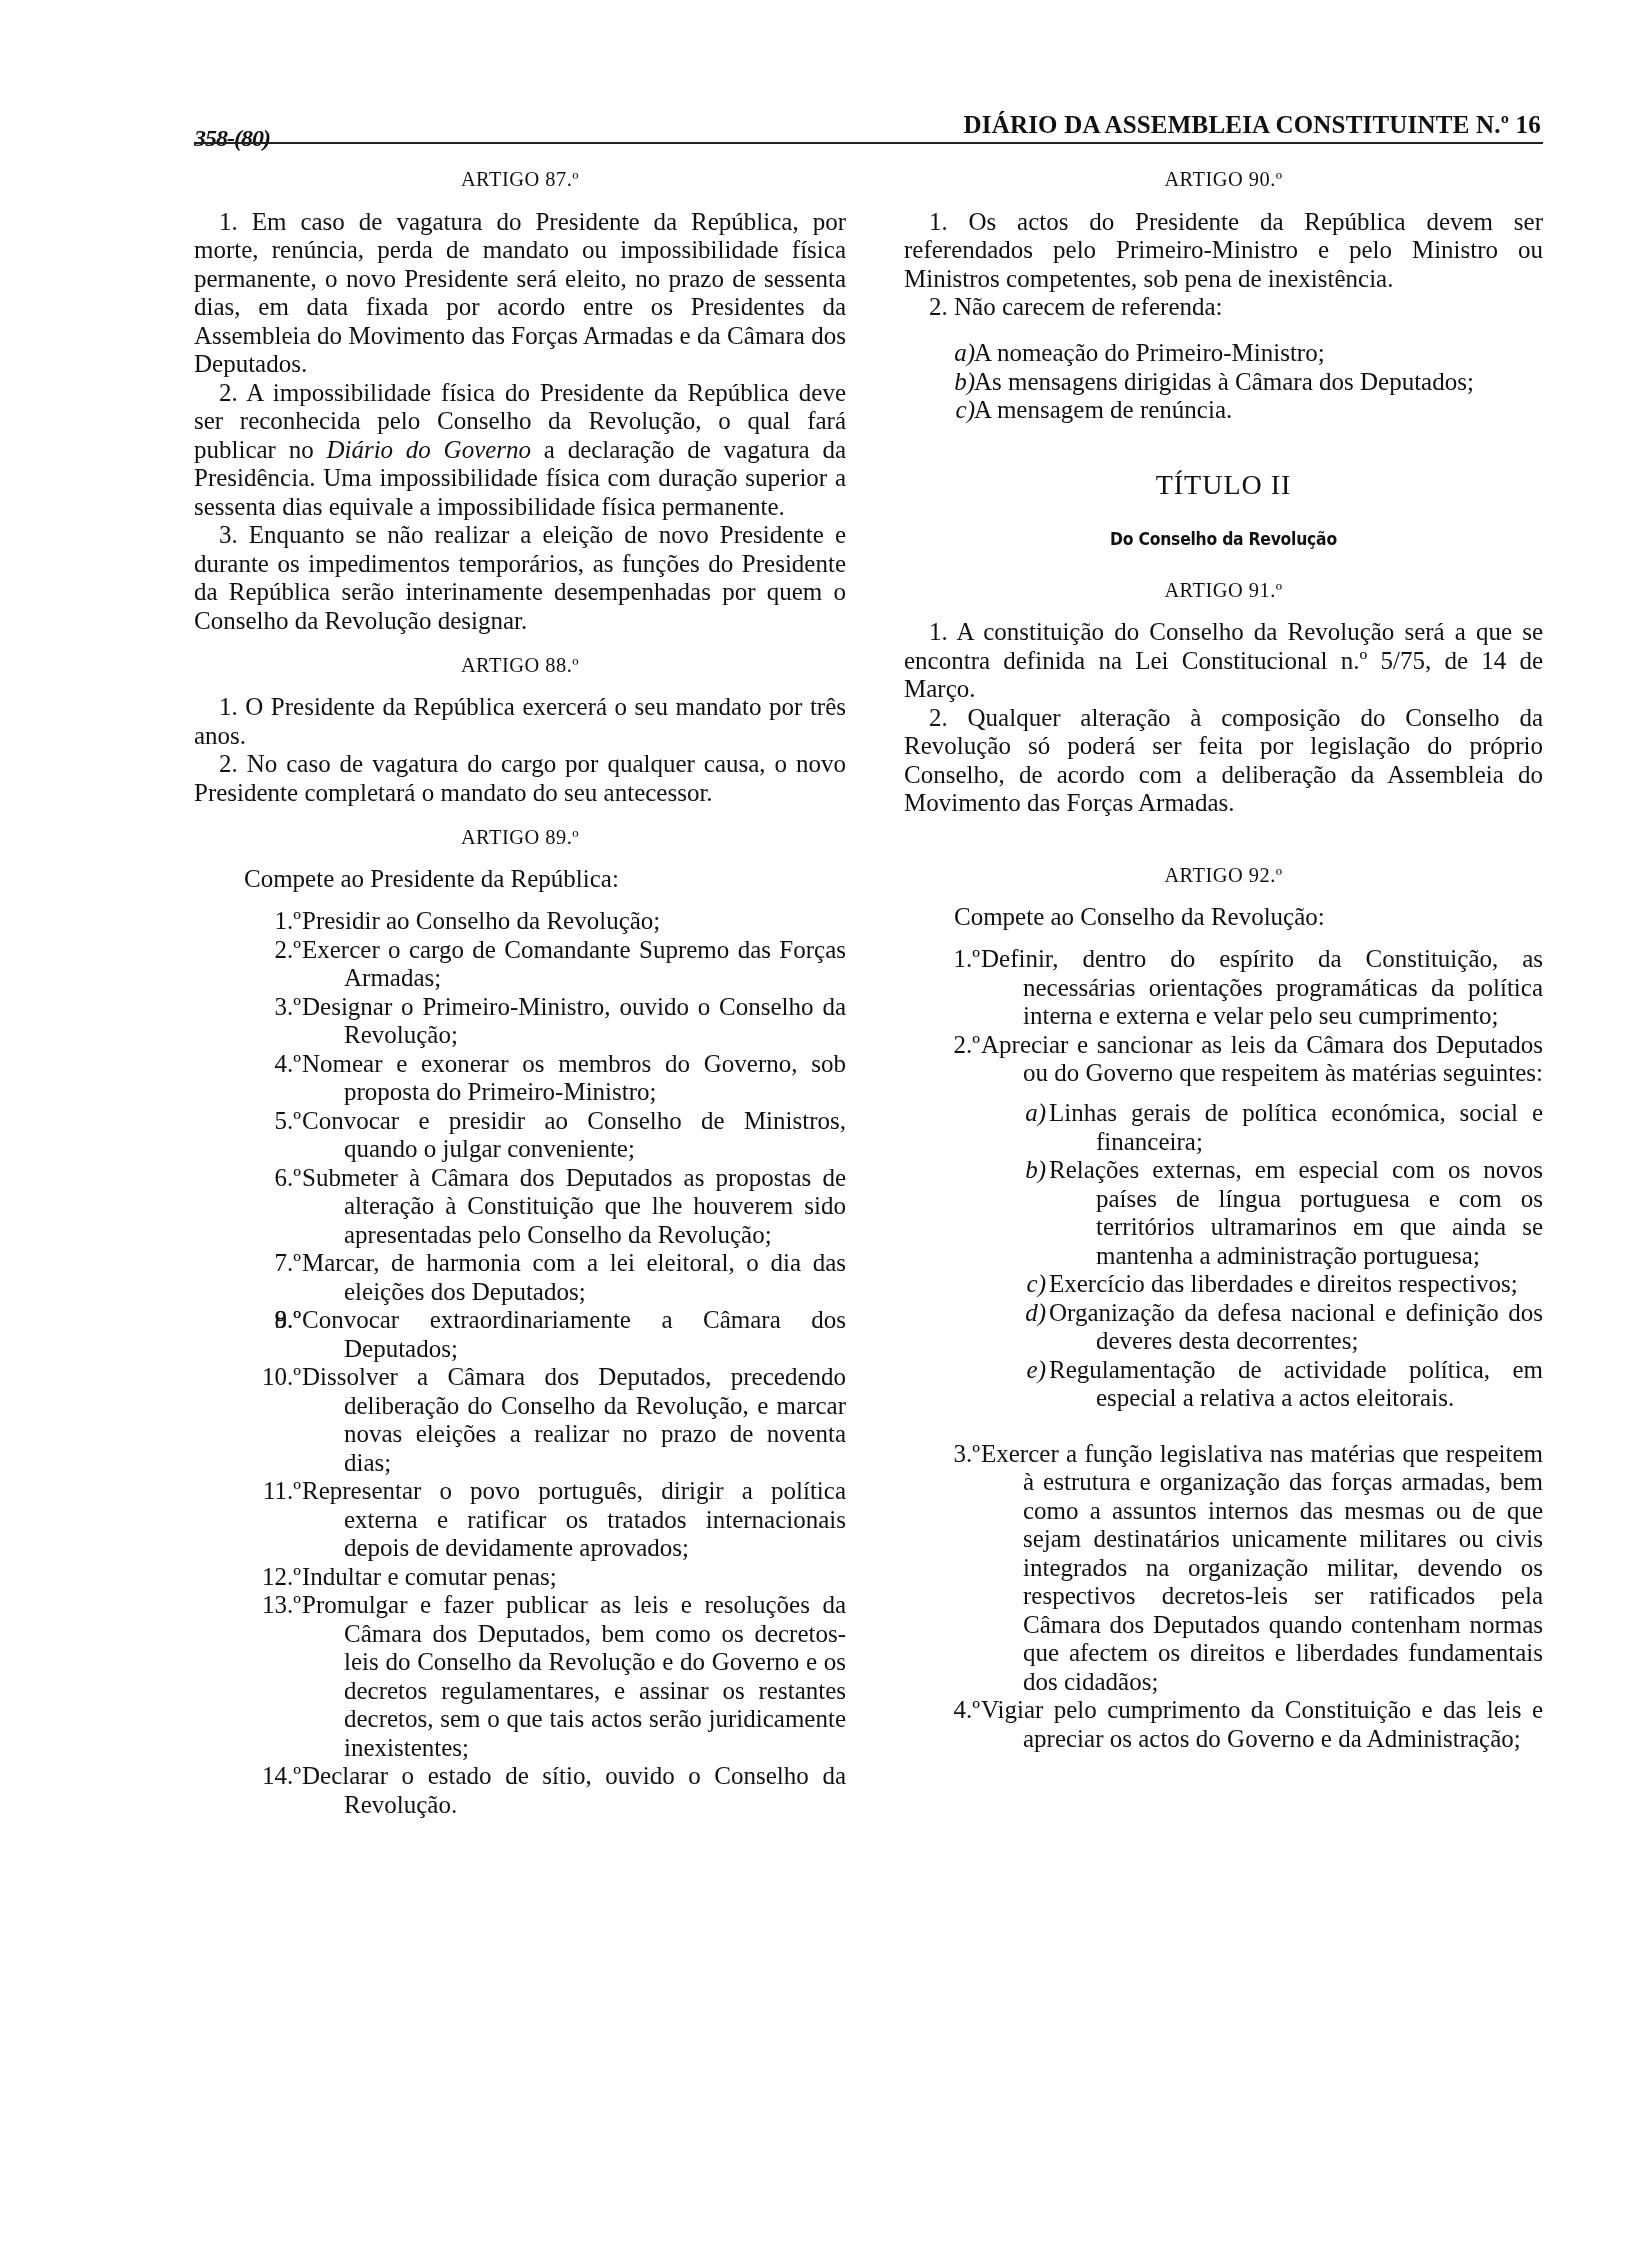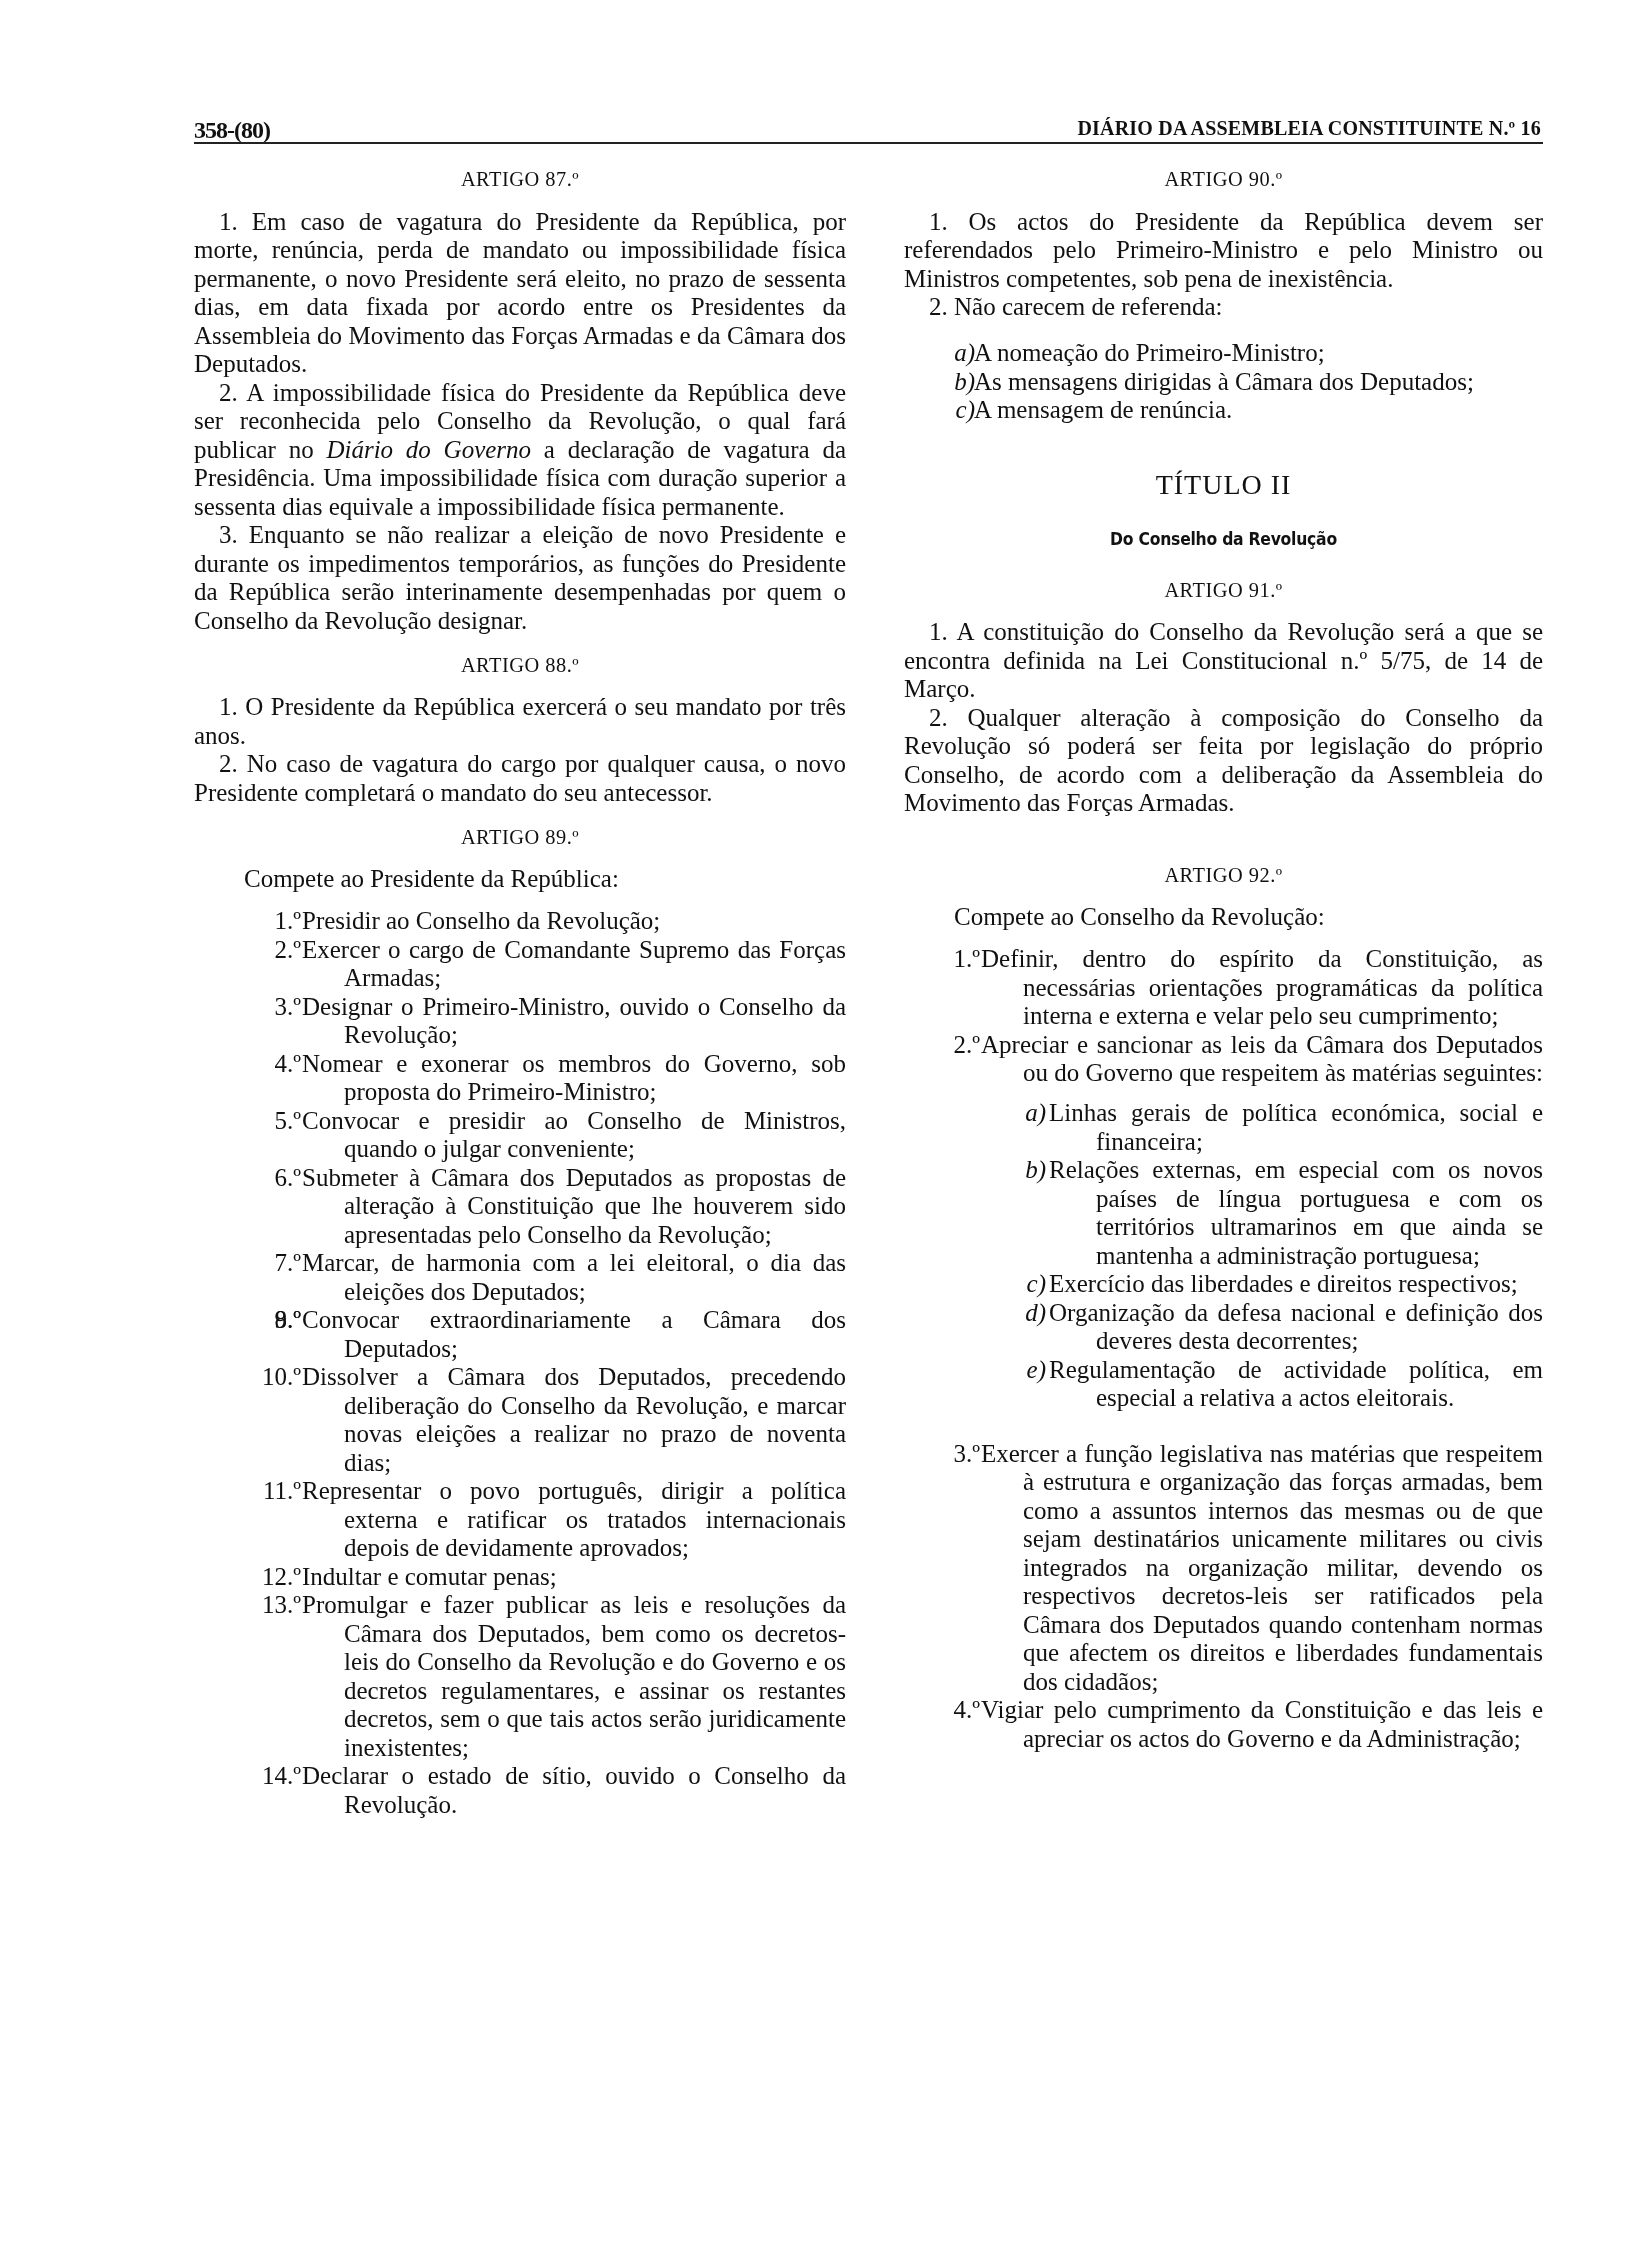--- a/index.html
+++ b/index.html
@@ -5,26 +5,26 @@
     html, body { margin: 0; padding: 0; background: #ffffff; }
     body {
       width: 1630px; height: 2267px; position: relative; overflow: hidden;
       font-family: "Liberation Serif", "DejaVu Serif", serif;
       color: #111111;
     }
     .header {
       position: absolute; left: 194px; top: 109px; width: 1347px; height: 31px;
     }
     .page-number {
-      position: absolute; left: 0; top: 8px;
-      font-weight: bold; font-size: 24px; letter-spacing: -1px;
+      position: absolute; left: 0; top: 16px;
+      font-weight: bold; font-size: 24px; letter-spacing: -1px; font-style: italic;
     }
     .journal-title {
-      position: absolute; right: 0; top: 8px;
-      font-weight: bold; font-size: 20px; letter-spacing: 0.2px; text-align: center;
+      position: absolute; right: 0; top: 2px;
+      font-weight: bold; font-size: 25px; letter-spacing: 0.2px; text-align: center;
     }
     .header-rule {
       position: absolute; left: 194px; top: 142px; width: 1349px; height: 1.9px;
       background: #222222;
     }
     .col {
       position: absolute; top: 167px;
       font-size: 25px; line-height: 28.5px;
       text-align: justify;
     }

